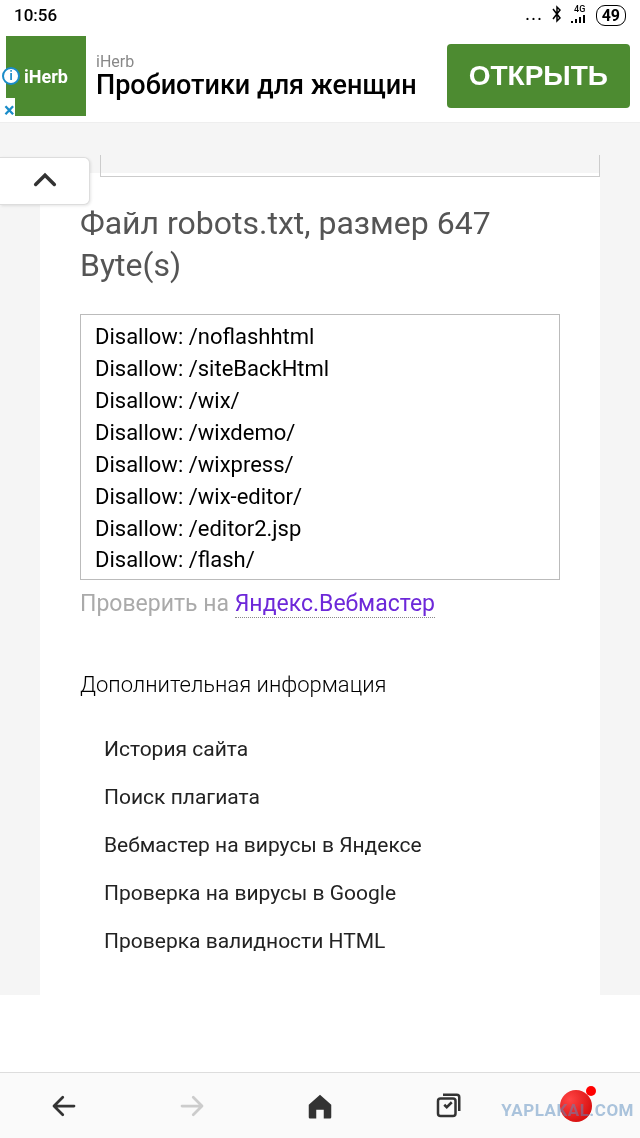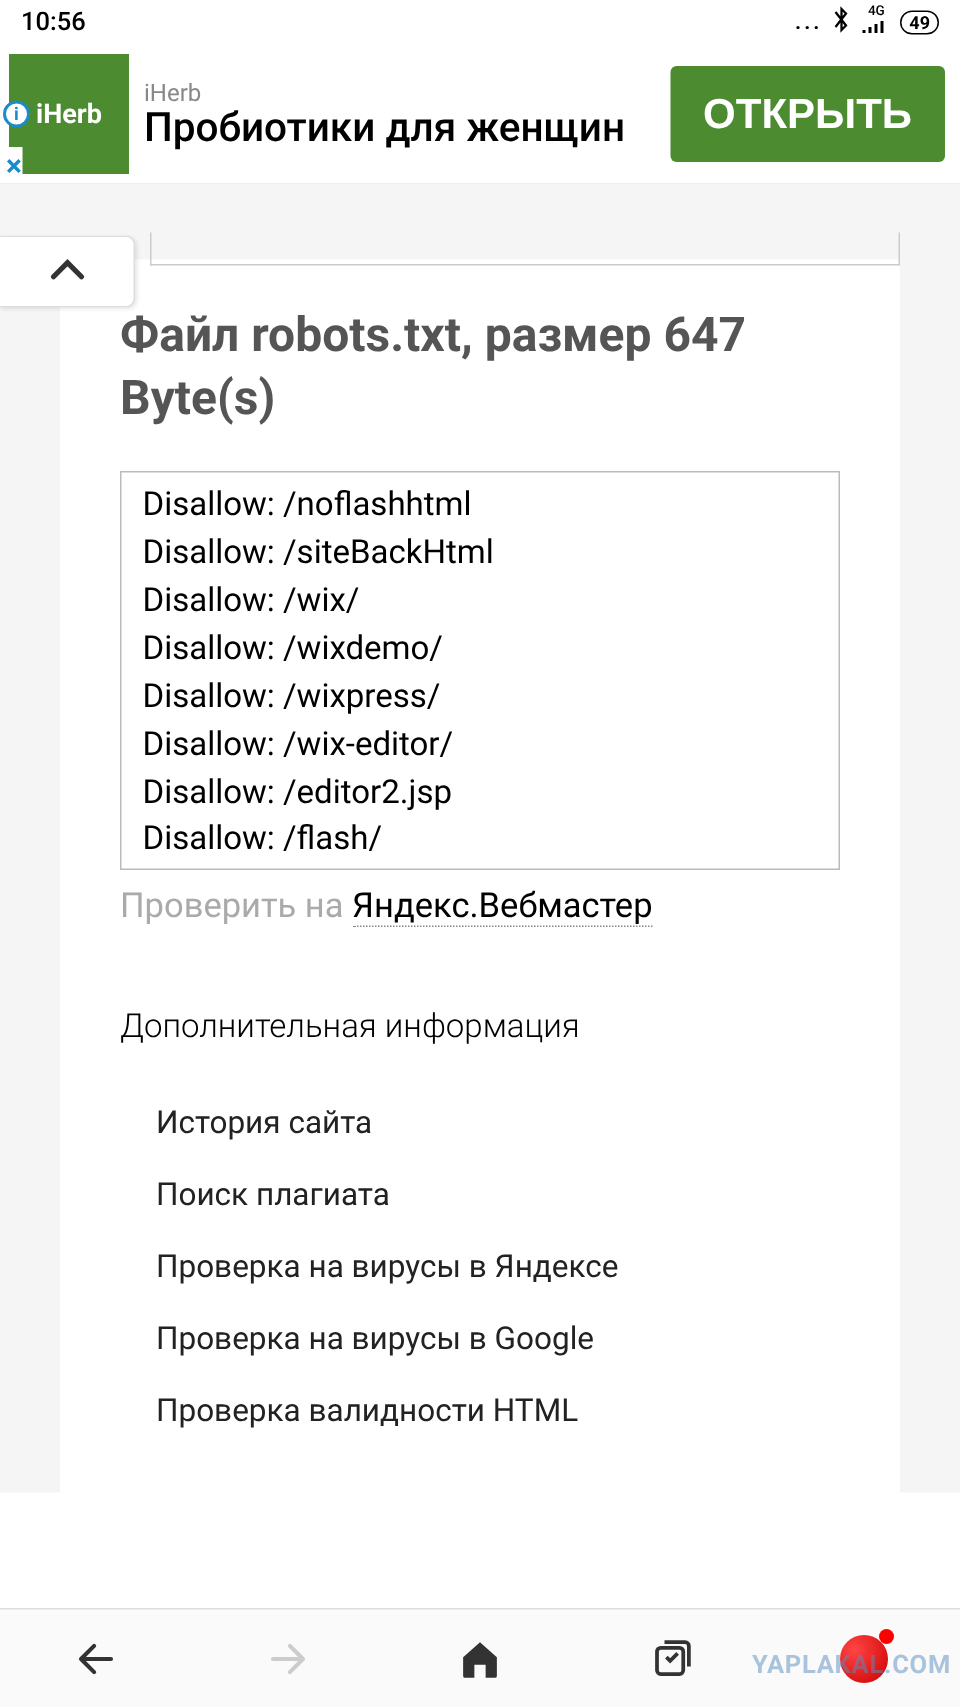--- a/index.html
+++ b/index.html
@@ -26,21 +26,21 @@
   align-items: center;
   gap: 6px;
   font-size: 14px;
 }
 .status-dots { letter-spacing: 2px; font-weight: bold; }
 .status-4g { font-size: 9px; line-height: 1; text-align: center; }
 .battery {
   border: 1.5px solid #000;
   border-radius: 9px;
   padding: 0 5px;
-  font-size: 12px;
+  font-size: 16px;
   font-weight: bold;
 }
 .ad-banner {
   display: flex;
   align-items: center;
   padding: 6px 10px 6px 6px;
   gap: 10px;
   border-bottom: 1px solid #eee;
 }
 .ad-logo {
@@ -124,21 +124,21 @@
   background: #f5f5f5;
   min-height: 800px;
 }
 .card {
   background: #fff;
   padding: 30px 40px;
   margin-top: 10px;
 }
 .section-title {
   font-size: 32px;
-  font-weight: 700;
+  font-weight: 400;
   color: #555;
   line-height: 1.3;
   margin-bottom: 28px;
 }
 .robots-box {
   border: 1px solid #bbb;
   padding: 6px 14px 0 14px;
   font-size: 22px;
   color: #000000;
   height: 266px;
@@ -146,21 +146,21 @@
   line-height: 1.45;
 }
 .robots-line { white-space: nowrap; }
 .robots-partial { height: 12px; overflow: hidden; }
 .check-line {
   font-size: 23px;
   color: #aaa;
   margin-top: 10px;
 }
 .check-link {
-  color: #000000;
+  color: #6d28d9;
   border-bottom: 1px dotted #888;
 }
 .info-title {
   font-size: 22px;
   font-weight: 300;
   color: #000000;
   margin: 55px 0 28px 0;
 }
 .info-list { list-style: none; margin-left: 24px; }
 .info-list li {
@@ -275,21 +275,21 @@
       <div class="robots-line">Disallow: /flash/</div>
       <div class="robots-line robots-partial">Disallow: /flash-templates/</div>
     </div>
     <div class="check-line">
       <span>Проверить на </span><span class="check-link">Яндекс.Вебмастер</span>
     </div>
     <div class="info-title">Дополнительная информация</div>
     <ul class="info-list">
       <li>История сайта</li>
       <li>Поиск плагиата</li>
-      <li>Проверка на вирусы в Яндексе</li>
+      <li>Вебмастер на вирусы в Яндексе</li>
       <li>Проверка на вирусы в Google</li>
       <li>Проверка валидности HTML</li>
     </ul>
   </div>
 </div>
 
 <div class="bottom-nav">
   <div class="nav-btn">
     <svg width="30" height="30" viewBox="0 0 24 24">
         <path d="M20 12H4m0 0l7-7m-7 7l7 7" stroke="#333" stroke-width="2.2" fill="none" stroke-linecap="round" stroke-linejoin="round"></path>

